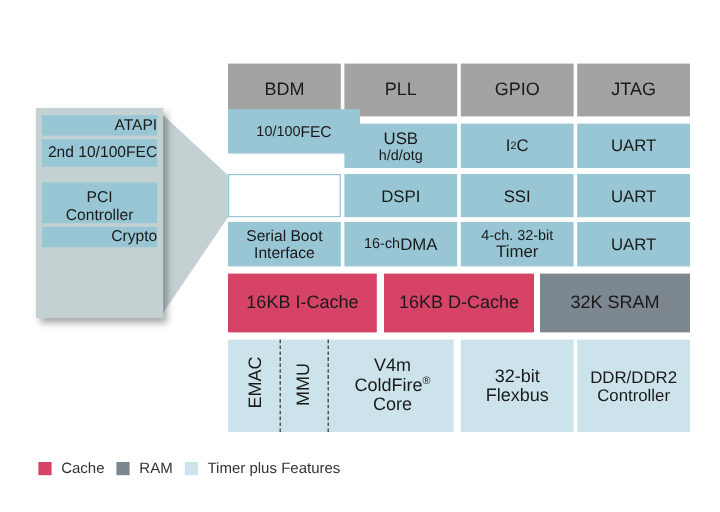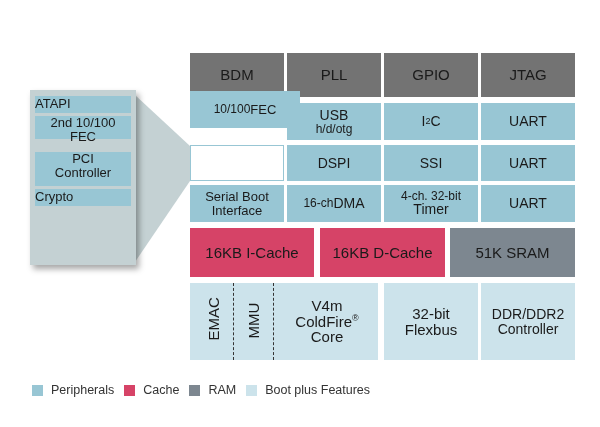--- a/index.html
+++ b/index.html
@@ -1,47 +1,47 @@
 <!DOCTYPE html>
 <html><head>
 <meta charset="utf-8">
 <style>
   html,body{margin:0;padding:0;}
   body{width:600px;height:427px;background:#ffffff;position:relative;overflow:hidden;font-family:"Liberation Sans",sans-serif;color:#1a1a1a;}
   .box{position:absolute;display:flex;align-items:center;justify-content:center;text-align:center;box-sizing:border-box;line-height:1.05;}
-  .dbg{background:#737373;font-size:15px;}
+  .dbg{background:#a3a3a3;font-size:15px;}
   .per{background:#98c6d4;font-size:14px;}
   .cache{background:#d64367;font-size:15px;color:#1a1a1a;}
   .ram{background:#7d8790;font-size:15px;color:#1a1a1a;}
   .core{background:#cce3eb;font-size:15px;}
   .small{font-size:12px;}
   .empty{background:#ffffff;border:1px solid #98c6d4;}
   .panel{position:absolute;left:30px;top:90px;width:106px;height:175px;background:#c4d1d3;box-shadow:3px 4px 6px rgba(0,0,0,0.35);}
-  .pbox{position:absolute;left:5px;width:96px;background:#98c6d4;display:flex;align-items:center;justify-content:flex-start;text-align:center;font-size:13px;line-height:1.1;}
+  .pbox{position:absolute;left:5px;width:96px;background:#98c6d4;display:flex;align-items:center;justify-content:flex-end;text-align:center;font-size:13px;line-height:1.1;}
   .ptext{position:absolute;left:0;width:106px;top:120px;text-align:center;font-size:13px;line-height:1.25;color:#222;}
   .wedge{position:absolute;left:0;top:0;}
   .legend{position:absolute;top:383px;left:32px;display:flex;align-items:center;font-size:12.5px;color:#333;}
   .legend .item{display:flex;align-items:center;margin-right:10px;}
   .legend .sw{width:11px;height:11px;margin-right:8px;}
   .vlabel{position:absolute;transform:rotate(-90deg);font-size:15px;white-space:nowrap;}
   .dash{position:absolute;top:283px;height:77px;border-left:1.5px dashed #333;}
   sup{font-size:9px;}
 </style>
 </head>
 <body>
 
 <svg class="wedge" width="600" height="427">
   <polygon points="135,95 190,146 190,181 135,262" fill="#c4d1d3"></polygon>
 </svg>
 
 <div class="panel">
   <div class="pbox" style="top:6px;height:17px;">
     <span>ATAPI</span>
   </div>
-  <div class="pbox" style="top:26px;height:23px;flex-direction:column;">
+  <div class="pbox" style="top:26px;height:23px;flex-direction:row;">
     <span>2nd 10/100</span>
     <span>FEC</span>
   </div>
   <div class="pbox" style="top:62px;height:34px;flex-direction:column;">
     <span>PCI</span>
     <span>Controller</span>
   </div>
   <div class="pbox" style="top:99px;height:17px;">
     <span>Crypto</span>
   </div>
@@ -81,21 +81,21 @@
   <span>DMA</span>
 </div>
 <div class="box per" style="left:384px;top:185px;width:94px;height:37px;flex-direction:column;">
   <span class="small">4-ch. 32-bit</span>
   <span>Timer</span>
 </div>
 <div class="box per" style="left:481px;top:185px;width:94px;height:37px;">UART</div>
 
 <div class="box cache" style="left:190px;top:228px;width:124px;height:49px;">16KB I-Cache</div>
 <div class="box cache" style="left:320px;top:228px;width:125px;height:49px;">16KB D-Cache</div>
-<div class="box ram" style="left:450px;top:228px;width:125px;height:49px;">51K SRAM</div>
+<div class="box ram" style="left:450px;top:228px;width:125px;height:49px;">32K SRAM</div>
 
 <div class="box core" style="left:190px;top:283px;width:188px;height:77px;"></div>
 <div class="dash" style="left:233px;"></div>
 <div class="dash" style="left:273px;"></div>
 <div class="vlabel" style="left:193px;top:312px;width:40px;text-align:center;">EMAC</div>
 <div class="vlabel" style="left:233px;top:312px;width:40px;text-align:center;">MMU</div>
 <div class="box" style="left:276px;top:283px;width:102px;height:77px;flex-direction:column;font-size:15px;">
   <span>V4m</span>
   <span><span>ColdFire</span><sup>®</sup></span>
   <span>Core</span>
@@ -104,28 +104,24 @@
   <span>32-bit</span>
   <span>Flexbus</span>
 </div>
 <div class="box core" style="left:481px;top:283px;width:94px;height:77px;flex-direction:column;font-size:14px;">
   <span>DDR/DDR2</span>
   <span>Controller</span>
 </div>
 
 <div class="legend">
   <div class="item">
-    <div class="sw" style="background:#98c6d4;"></div>
-    <span>Peripherals</span>
-  </div>
-  <div class="item">
     <div class="sw" style="background:#d64367;"></div>
     <span>Cache</span>
   </div>
   <div class="item">
     <div class="sw" style="background:#7d8790;"></div>
     <span>RAM</span>
   </div>
   <div class="item">
     <div class="sw" style="background:#cce3eb;"></div>
-    <span>Boot plus Features</span>
+    <span>Timer plus Features</span>
   </div>
 </div>
 
 </body></html>

